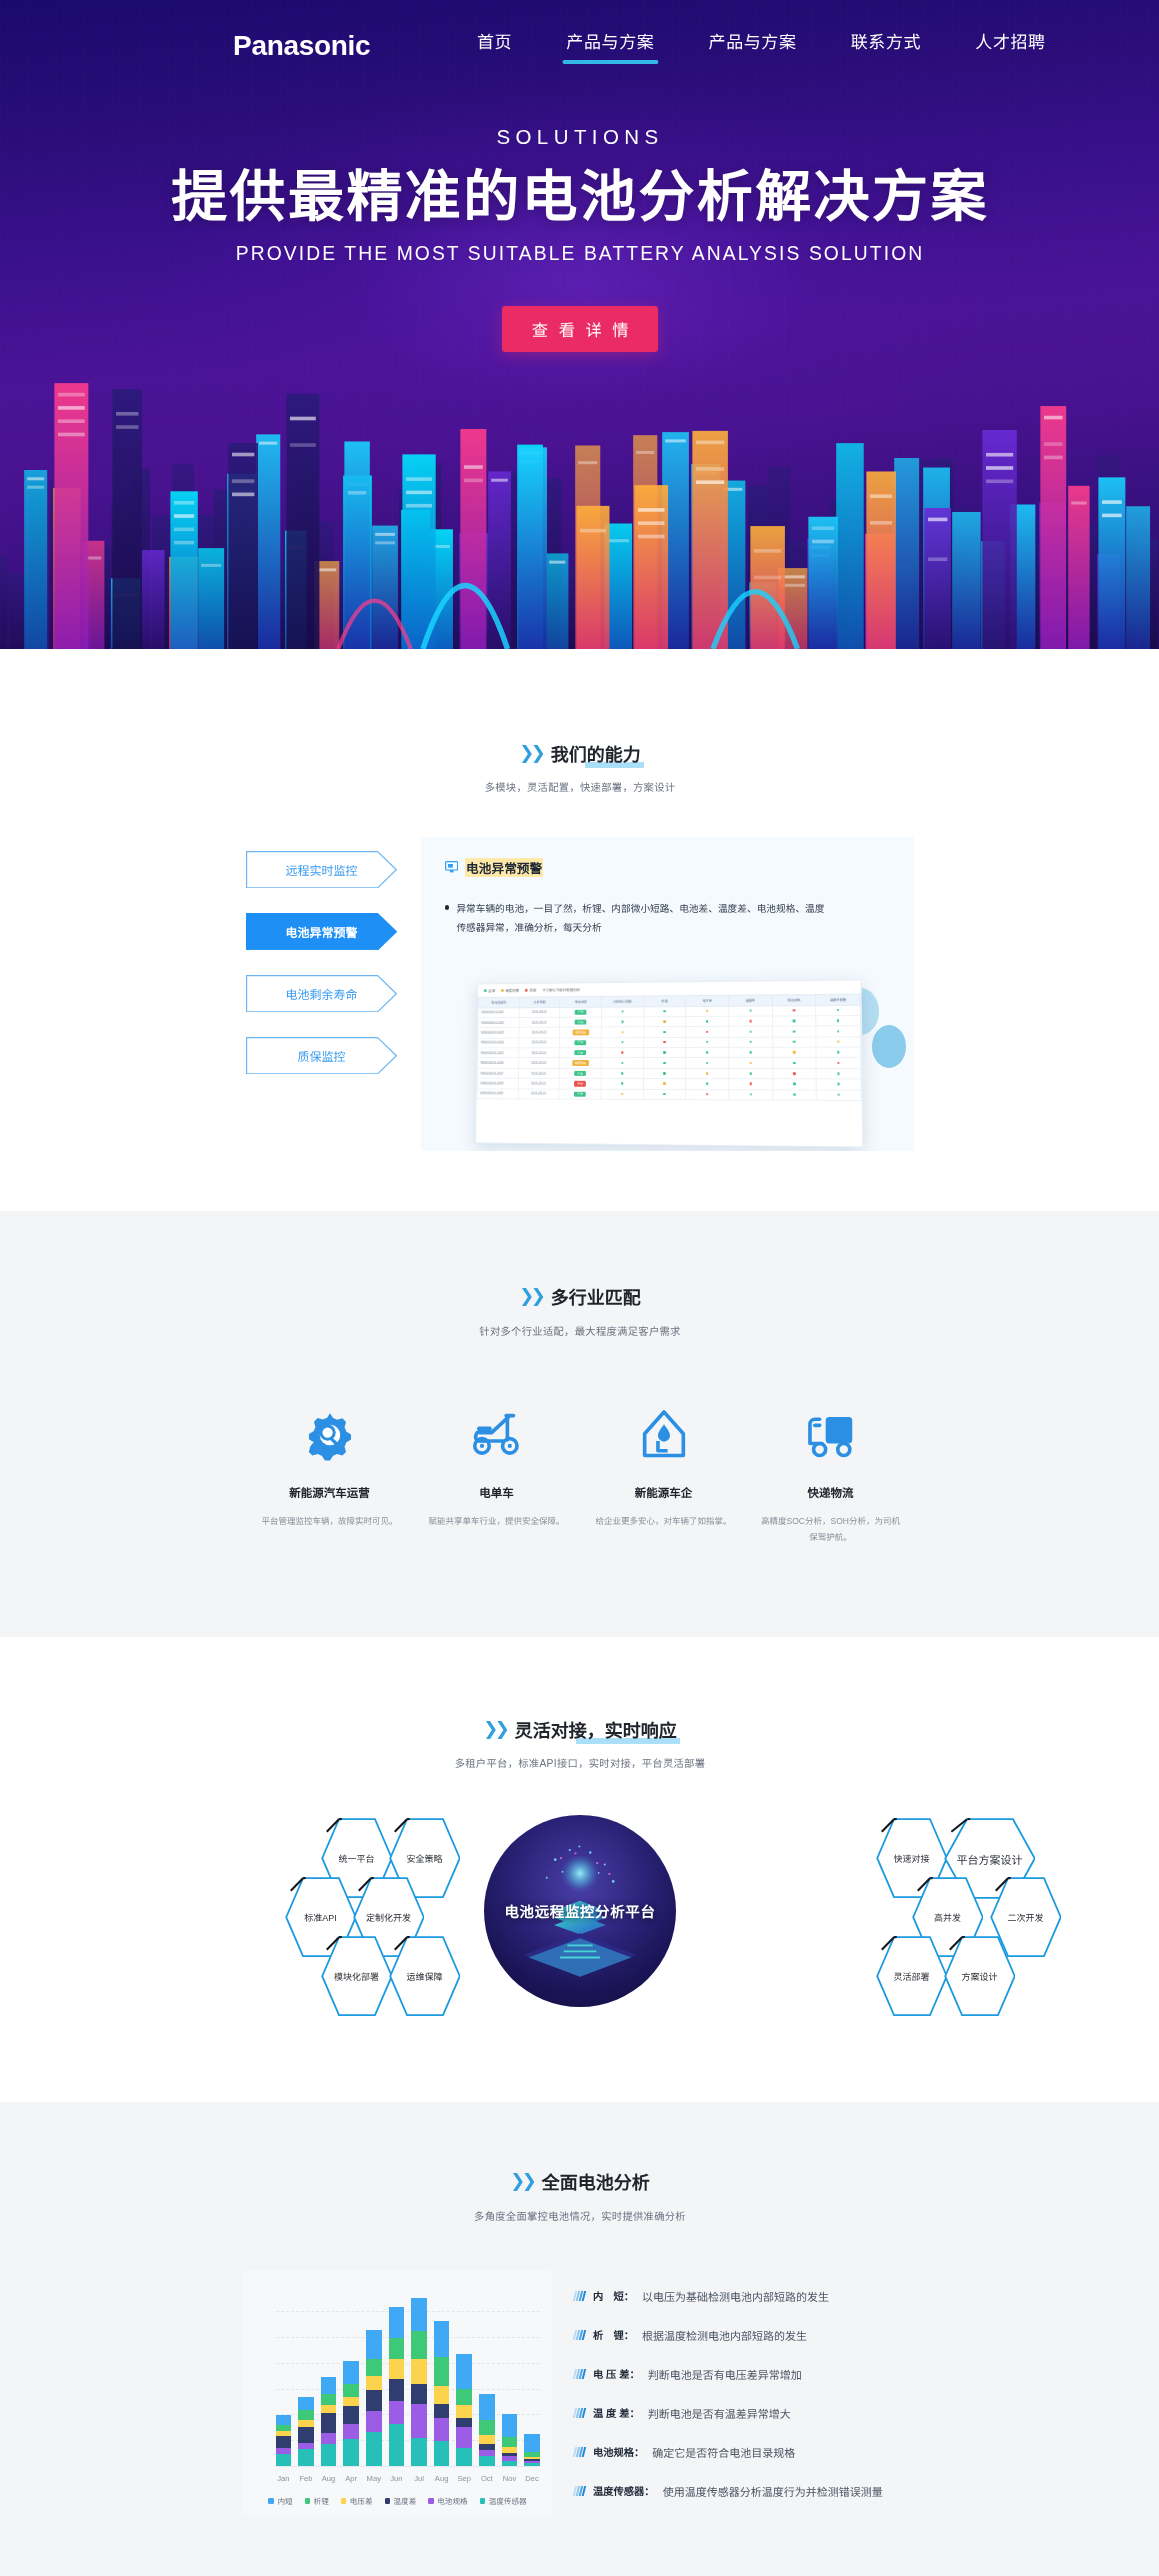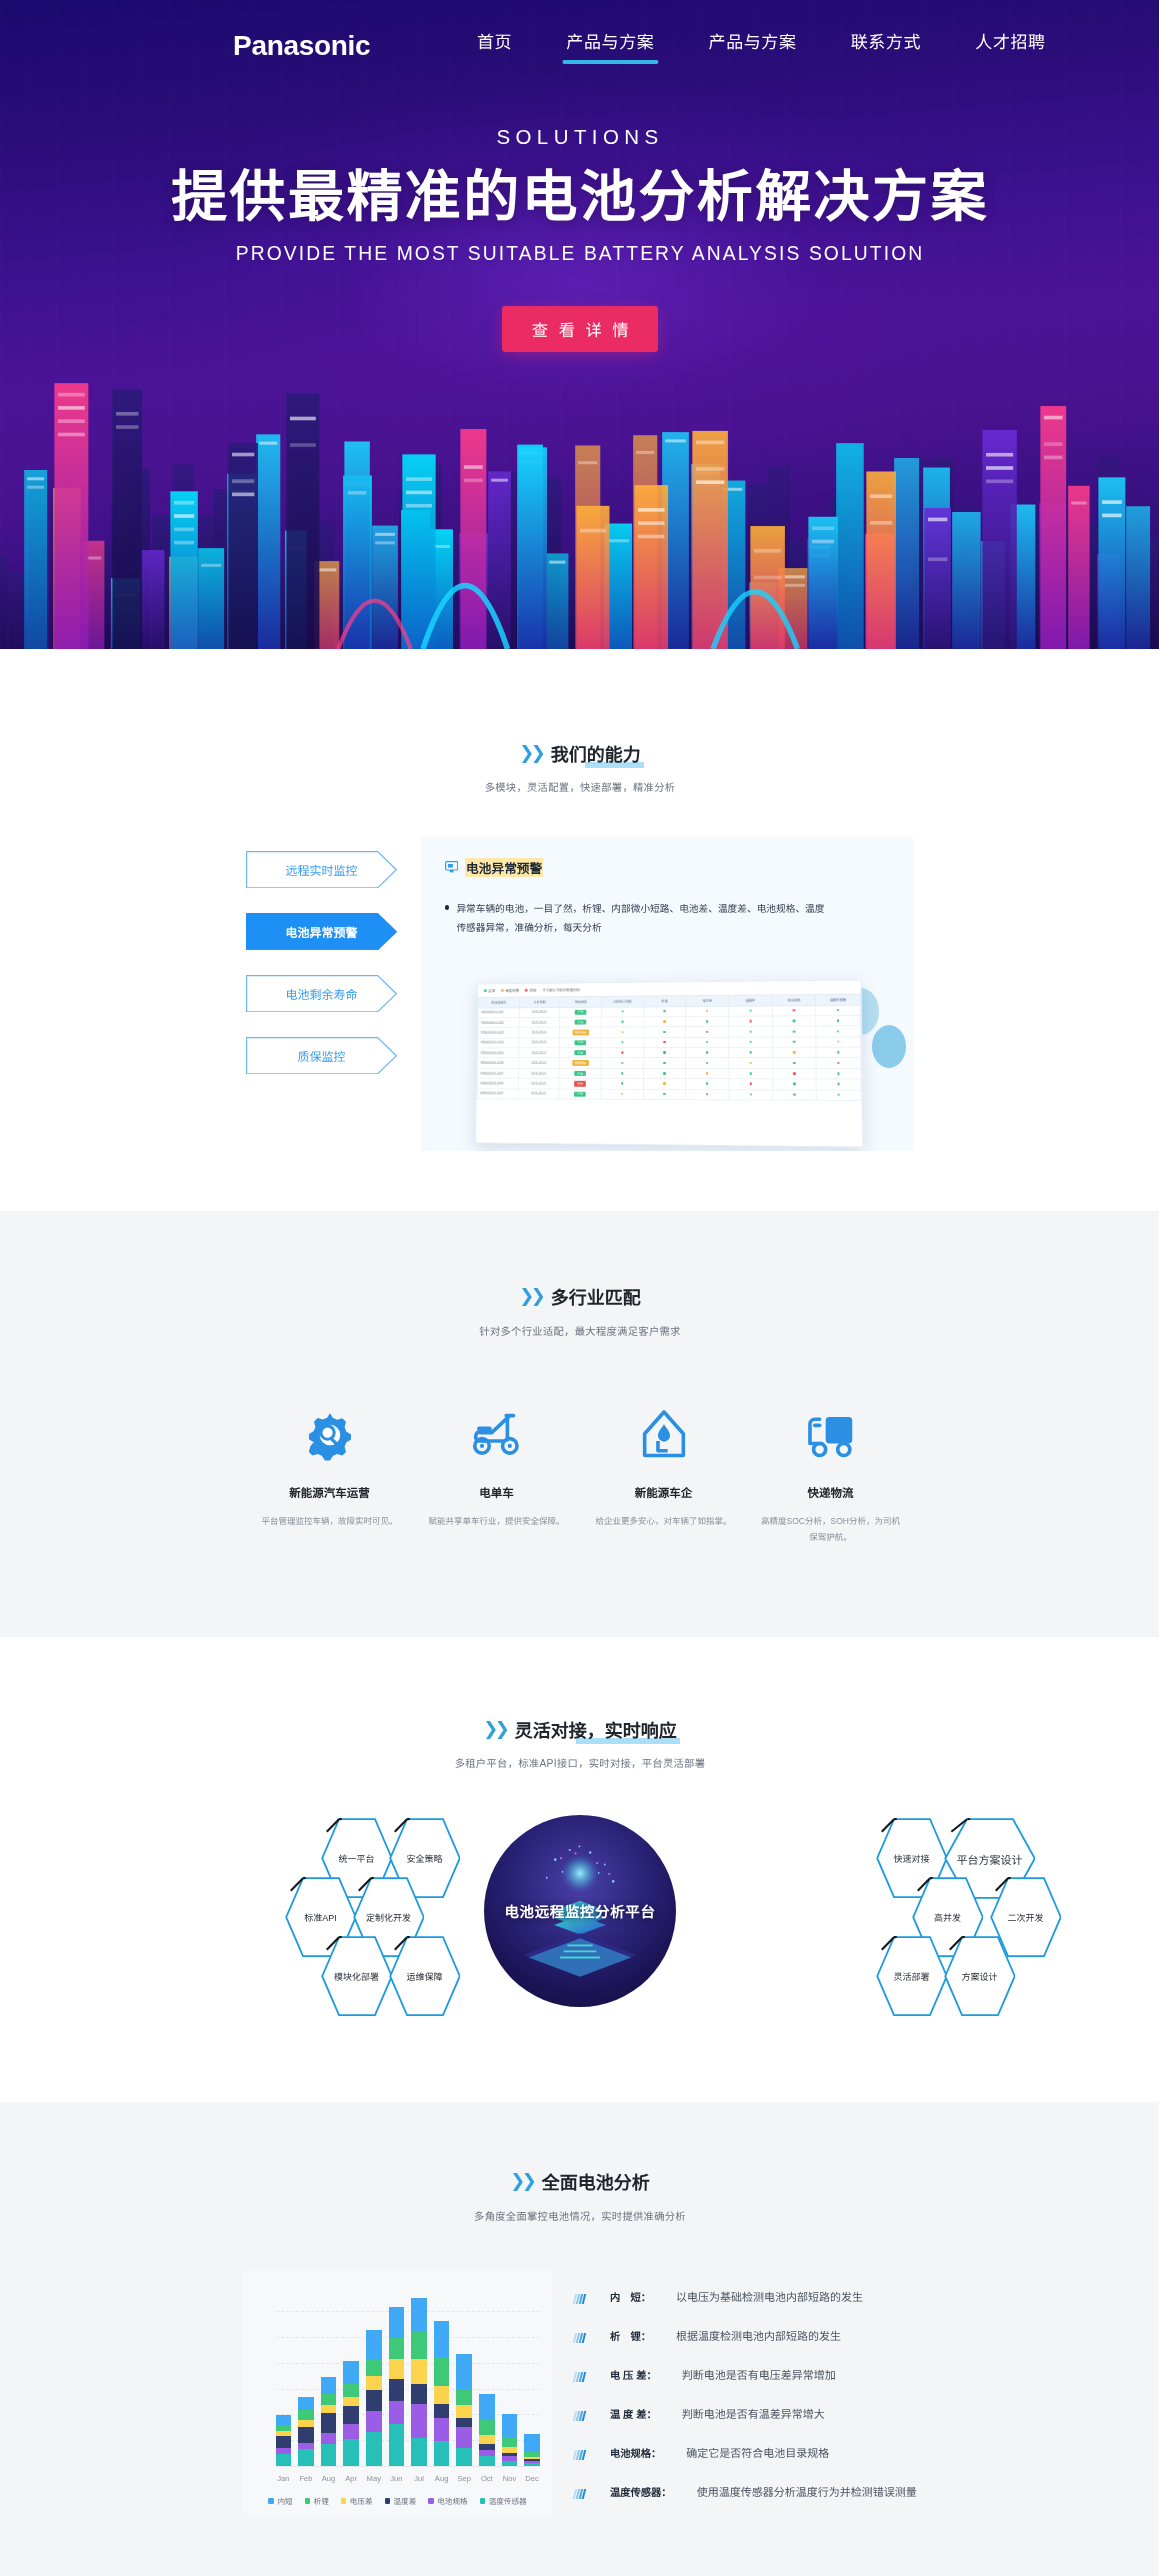--- a/index.html
+++ b/index.html
@@ -132,21 +132,21 @@
   .bcol { width:15.7px; display:flex; flex-direction:column-reverse; }
   .bseg { width:100%; }
   .xaxis { margin-left:20.5px; border-top:0.6px solid #e4e7ec; display:flex;
     justify-content:space-between; padding-top:7.2px; }
   .xtick { width:15.7px; text-align:center; font-size:7.6px; color:#8b919b; }
   .legend { display:flex; justify-content:center; gap:12px; margin-top:12px; flex-wrap:wrap; }
   .lgi { display:flex; align-items:center; gap:3.6px; font-size:7.6px; color:#6b7280; }
   .lgi i { width:5.4px; height:5.4px; border-radius:1.2px; display:block; }
 
   .feat-list { flex:1; padding-top:2.4px; }
-  .feat { display:flex; align-items:flex-end; gap:25px; padding:11.5px 0; }
+  .feat { display:flex; align-items:center; gap:8px; padding:11.5px 0; }
   .bars-ico { flex:none; display:flex; gap:1.5px; align-items:flex-end; height:9.7px; transform:skewX(-14deg); }
   .bars-ico i { width:1.6px; height:9.7px; display:block; }
   .feat-key { font-size:10.3px; font-weight:bold; color:#1f2937; white-space:nowrap; }
   .feat-val { font-size:11px; color:#4b5563; }
 </style>
 </head>
 <body>
 
 <section class="hero">
   <div class="hero-glow"></div>
@@ -395,21 +395,21 @@
       </g>
   </svg>
 </section>
 
 <section class="ability">
   <div class="sec-head">
     <div class="sec-title">
       <span class="chev">❯❯</span>
       <span class="u">我们的能力</span>
     </div>
-    <div class="sec-sub">多模块，灵活配置，快速部署，精准分析</div>
+    <div class="sec-sub">多模块，灵活配置，快速部署，方案设计</div>
   </div>
 
   <div class="ability-row">
     <div class="tabs" id="abilityTabs">
         <div class="tab off">
           <svg class="shape" viewBox="0 0 250 62" preserveAspectRatio="none">
        <path d="M1 1 H218 L249 31 L218 61 H1 Z" fill="#ffffff" stroke="#6cb6f5" stroke-width="2"></path>
      </svg>
      <span class="lbl">远程实时监控</span>
         </div>

